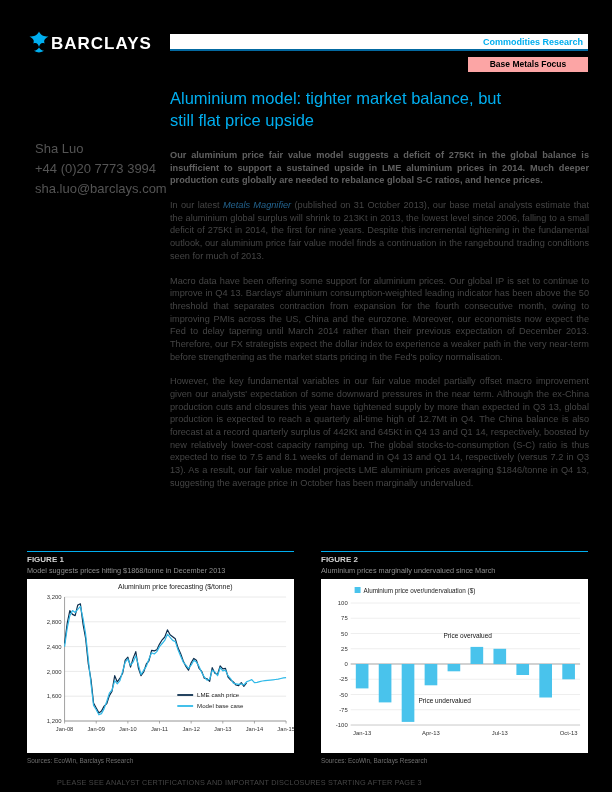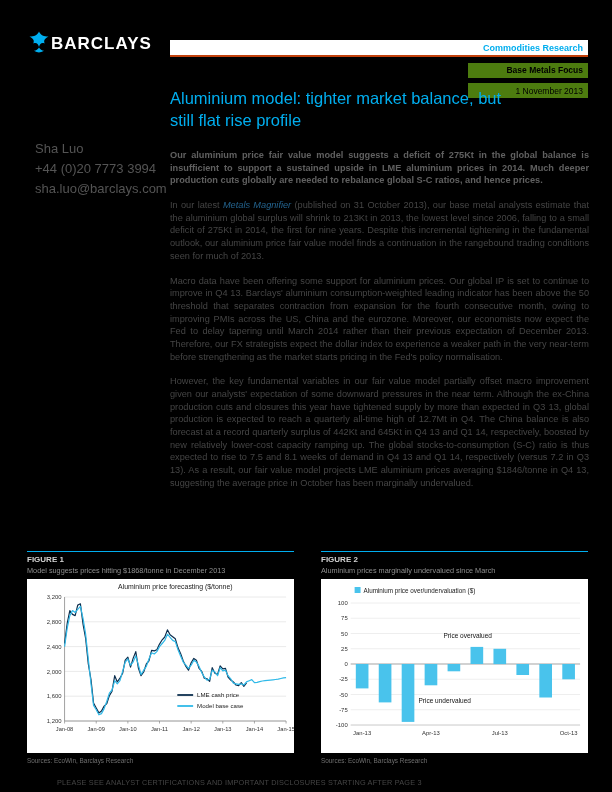--- a/index.html
+++ b/index.html
@@ -9,28 +9,28 @@
     background:#000;
     overflow:hidden;
     font-family:"Liberation Sans",sans-serif;
     margin:0 auto;
   }
   
   .logo{position:absolute;left:27px;top:30px;display:flex;align-items:center;gap:0;}
   .logo-text{color:#ffffff;font-size:17px;font-weight:700;letter-spacing:1px;}
   .header-right{position:absolute;left:170px;right:24px;top:34px;}
   .strip-research{
-    background:#ffffff;border-bottom:2px solid #c2410c;
+    background:#ffffff;border-bottom:2px solid #0369a1;
     color:#00aeef;font-weight:700;font-size:9px;
-    text-align:right;padding:3px 5px 2px 5px;margin-top:6px;
+    text-align:right;padding:3px 5px 2px 5px;
   }
   .strip-row{text-align:right;margin-top:2px;}
   .strip-small{
-    display:inline-block;background:#4d7c0f;color:#000000;
-    font-size:8.5px;padding:2.5px 5px;min-width:110px;text-align:right;
+    display:inline-block;background:#fca5a5;color:#000000;
+    font-size:8.5px;padding:2.5px 5px;min-width:110px;text-align:center;
   }
   .strip-small.bold{font-weight:700;}
   
   .title{
     position:absolute;left:170px;top:88px;width:420px;
     color:#00aeef;font-size:16.5px;line-height:1.32;font-weight:400;
   }
   
   .author{position:absolute;left:35px;top:139px;width:130px;color:#545454;font-size:13px;line-height:1.55;}
   .author a{color:#545454;text-decoration:none;}
@@ -68,28 +68,25 @@
       </svg>
     </span>
     <span class="logo-text">BARCLAYS</span>
   </div>
 
   <div class="header-right">
     <div class="strip-research">Commodities Research</div>
     <div class="strip-row">
       <span class="strip-small bold">Base Metals Focus</span>
     </div>
-    <div class="strip-row">
-      <span class="strip-small">1 November 2013</span>
-    </div>
   </div>
 
   <div class="title">
     <div>Aluminium model: tighter market balance, but</div>
-    <div>still flat rise profile</div>
+    <div>still flat price upside</div>
   </div>
 
   <div class="author">
     <div>Sha Luo</div>
     <div>+44 (0)20 7773 3994</div>
     <div><a href="#">sha.luo@barclays.com</a></div>
   </div>
 
   <div class="body-text">
     <p class="lead">Our aluminium price fair value model suggests a deficit of 275Kt in the global balance is insufficient to support a sustained upside in LME aluminium prices in 2014. Much deeper production cuts globally are needed to rebalance global S-C ratios, and hence prices.</p>

